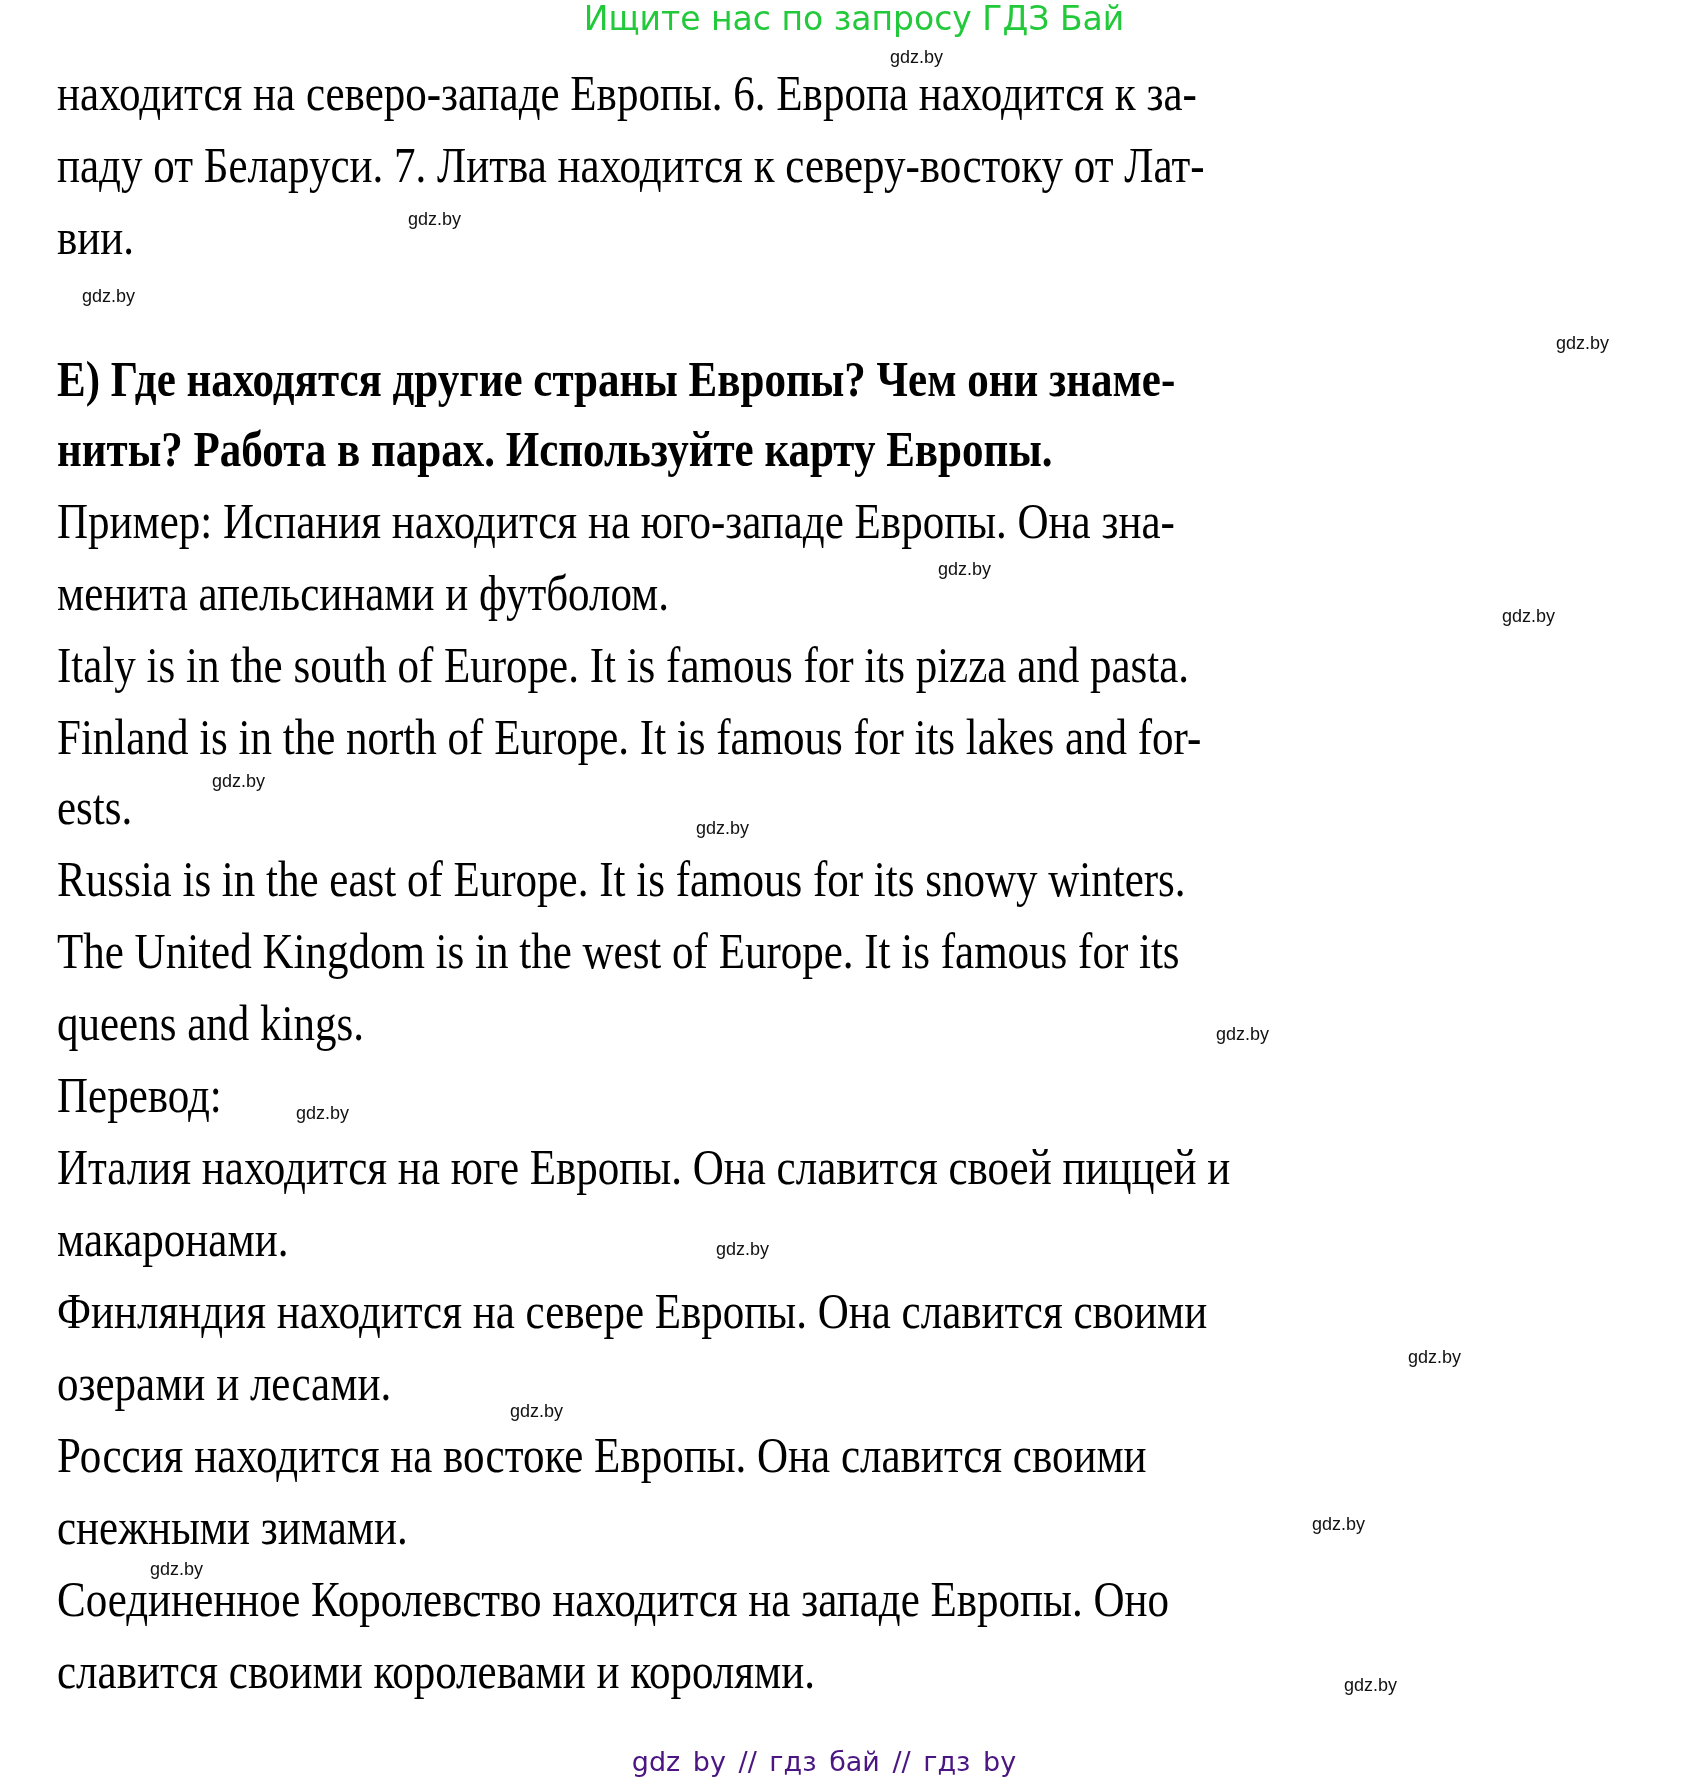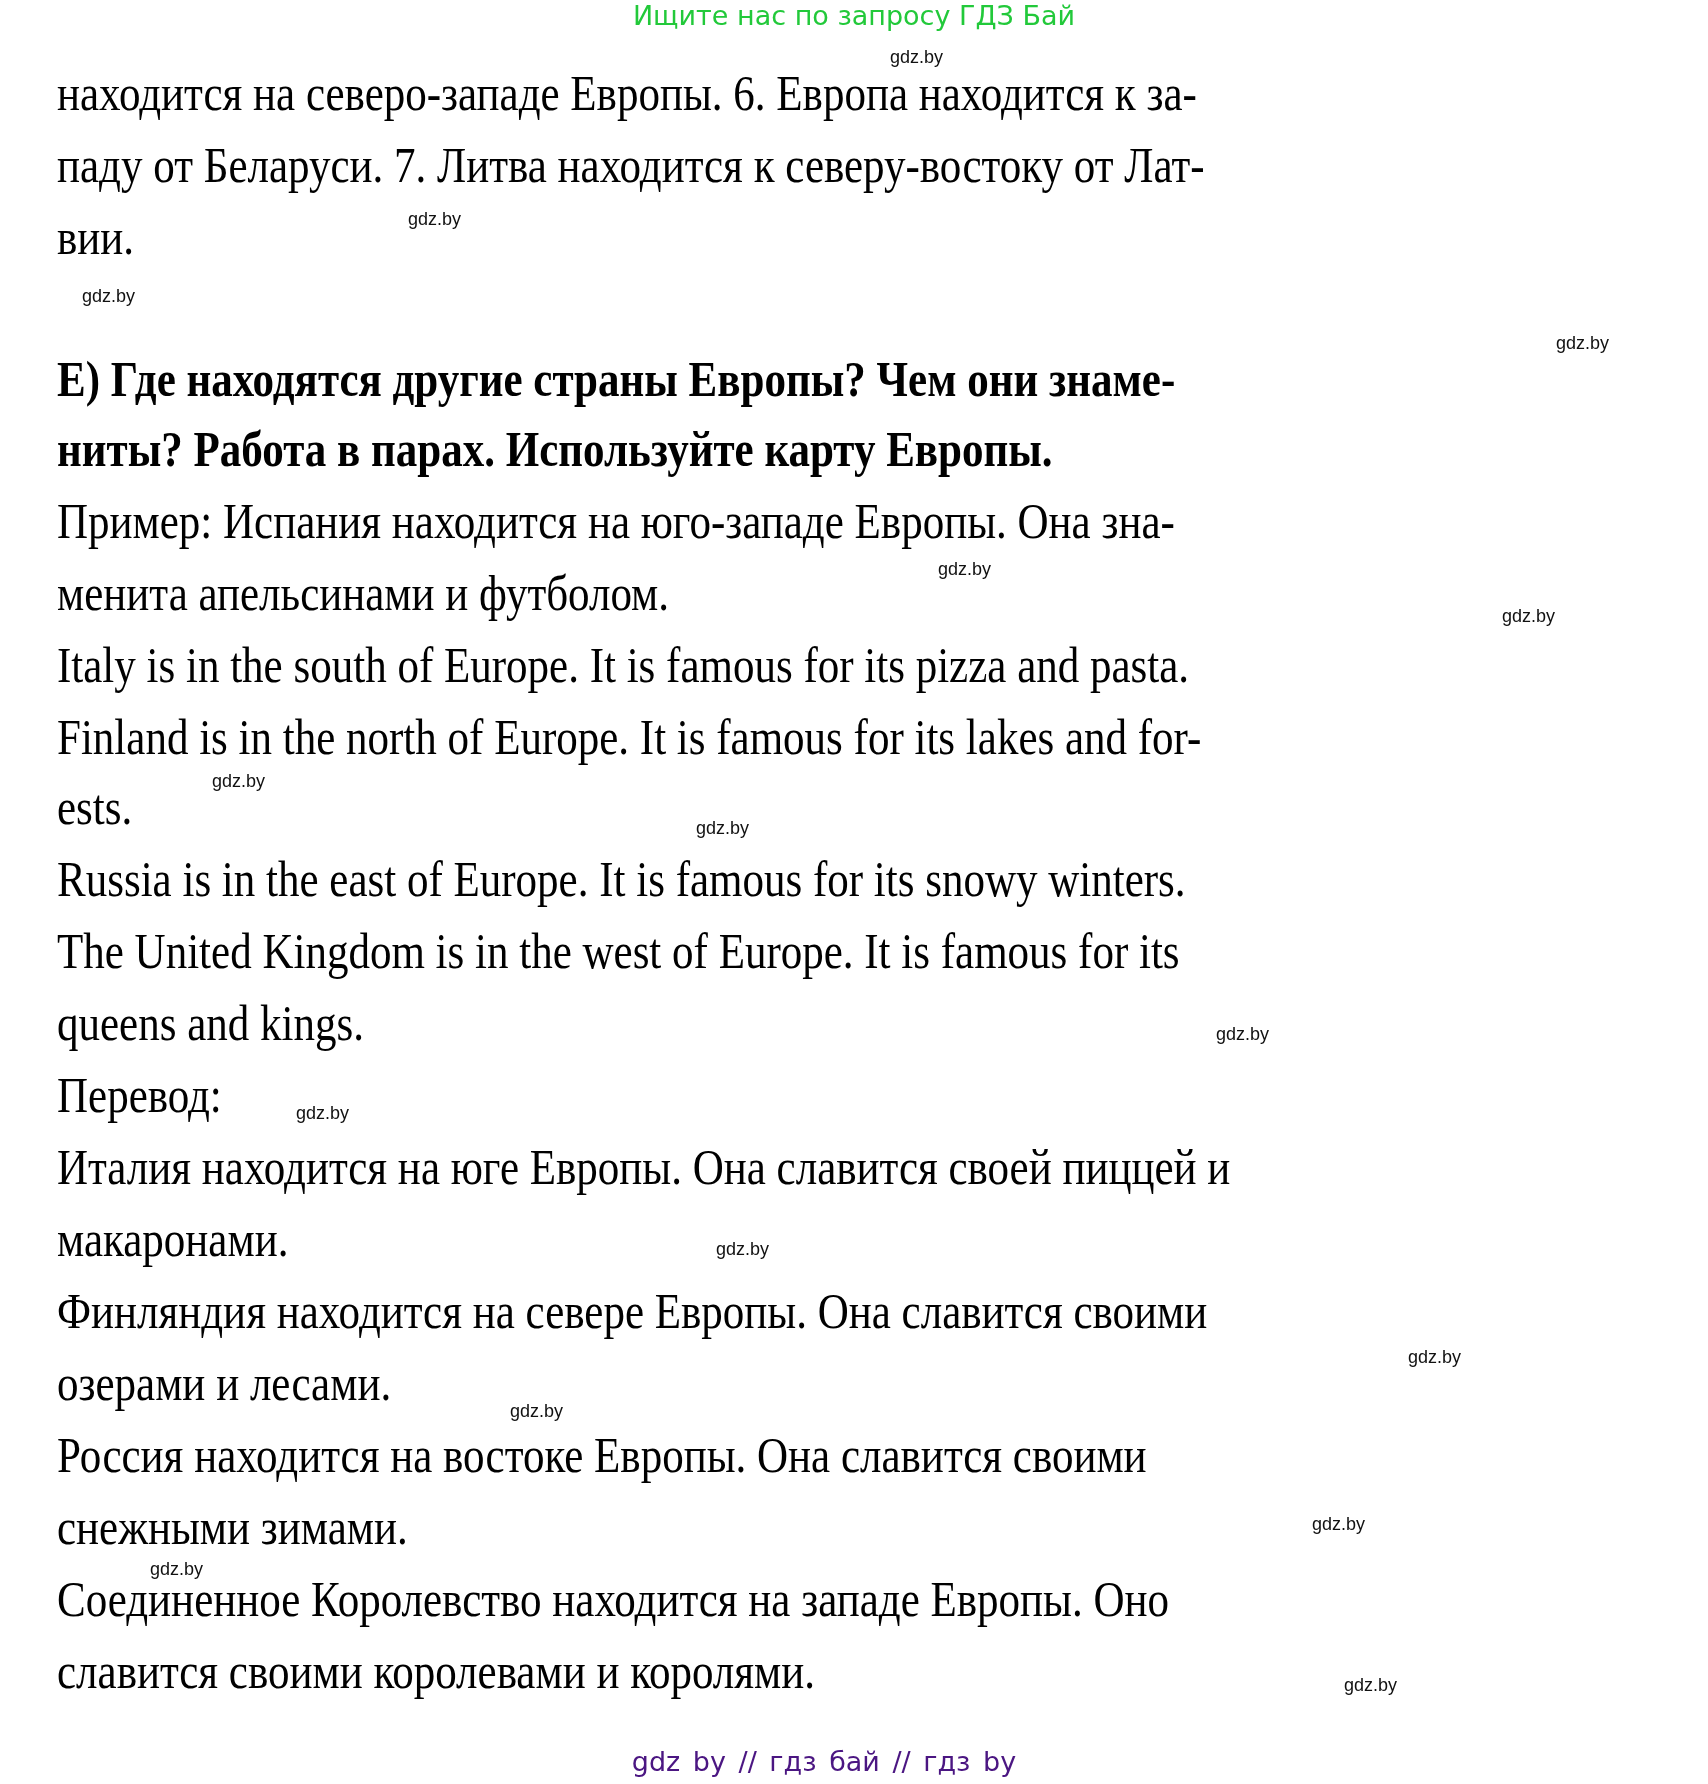--- a/index.html
+++ b/index.html
@@ -21,21 +21,21 @@
       font-size: 18px;
       color: #111;
       white-space: nowrap;
       line-height: 1;
     }
     .top-banner {
       position: absolute;
       top: 2px; left: 0; width: 1708px;
       text-align: center;
       font-family: "DejaVu Sans", sans-serif;
-      font-size: 27px;
+      font-size: 33px;
       color: #22c93a;
       line-height: 1;
       padding-left: 0;
     }
     .top-banner span { position: relative; left: 0px; }
     .footer {
       position: absolute;
       top: 1748px; left: 0; width: 1648px;
       text-align: center;
       font-family: "DejaVu Sans", sans-serif;

